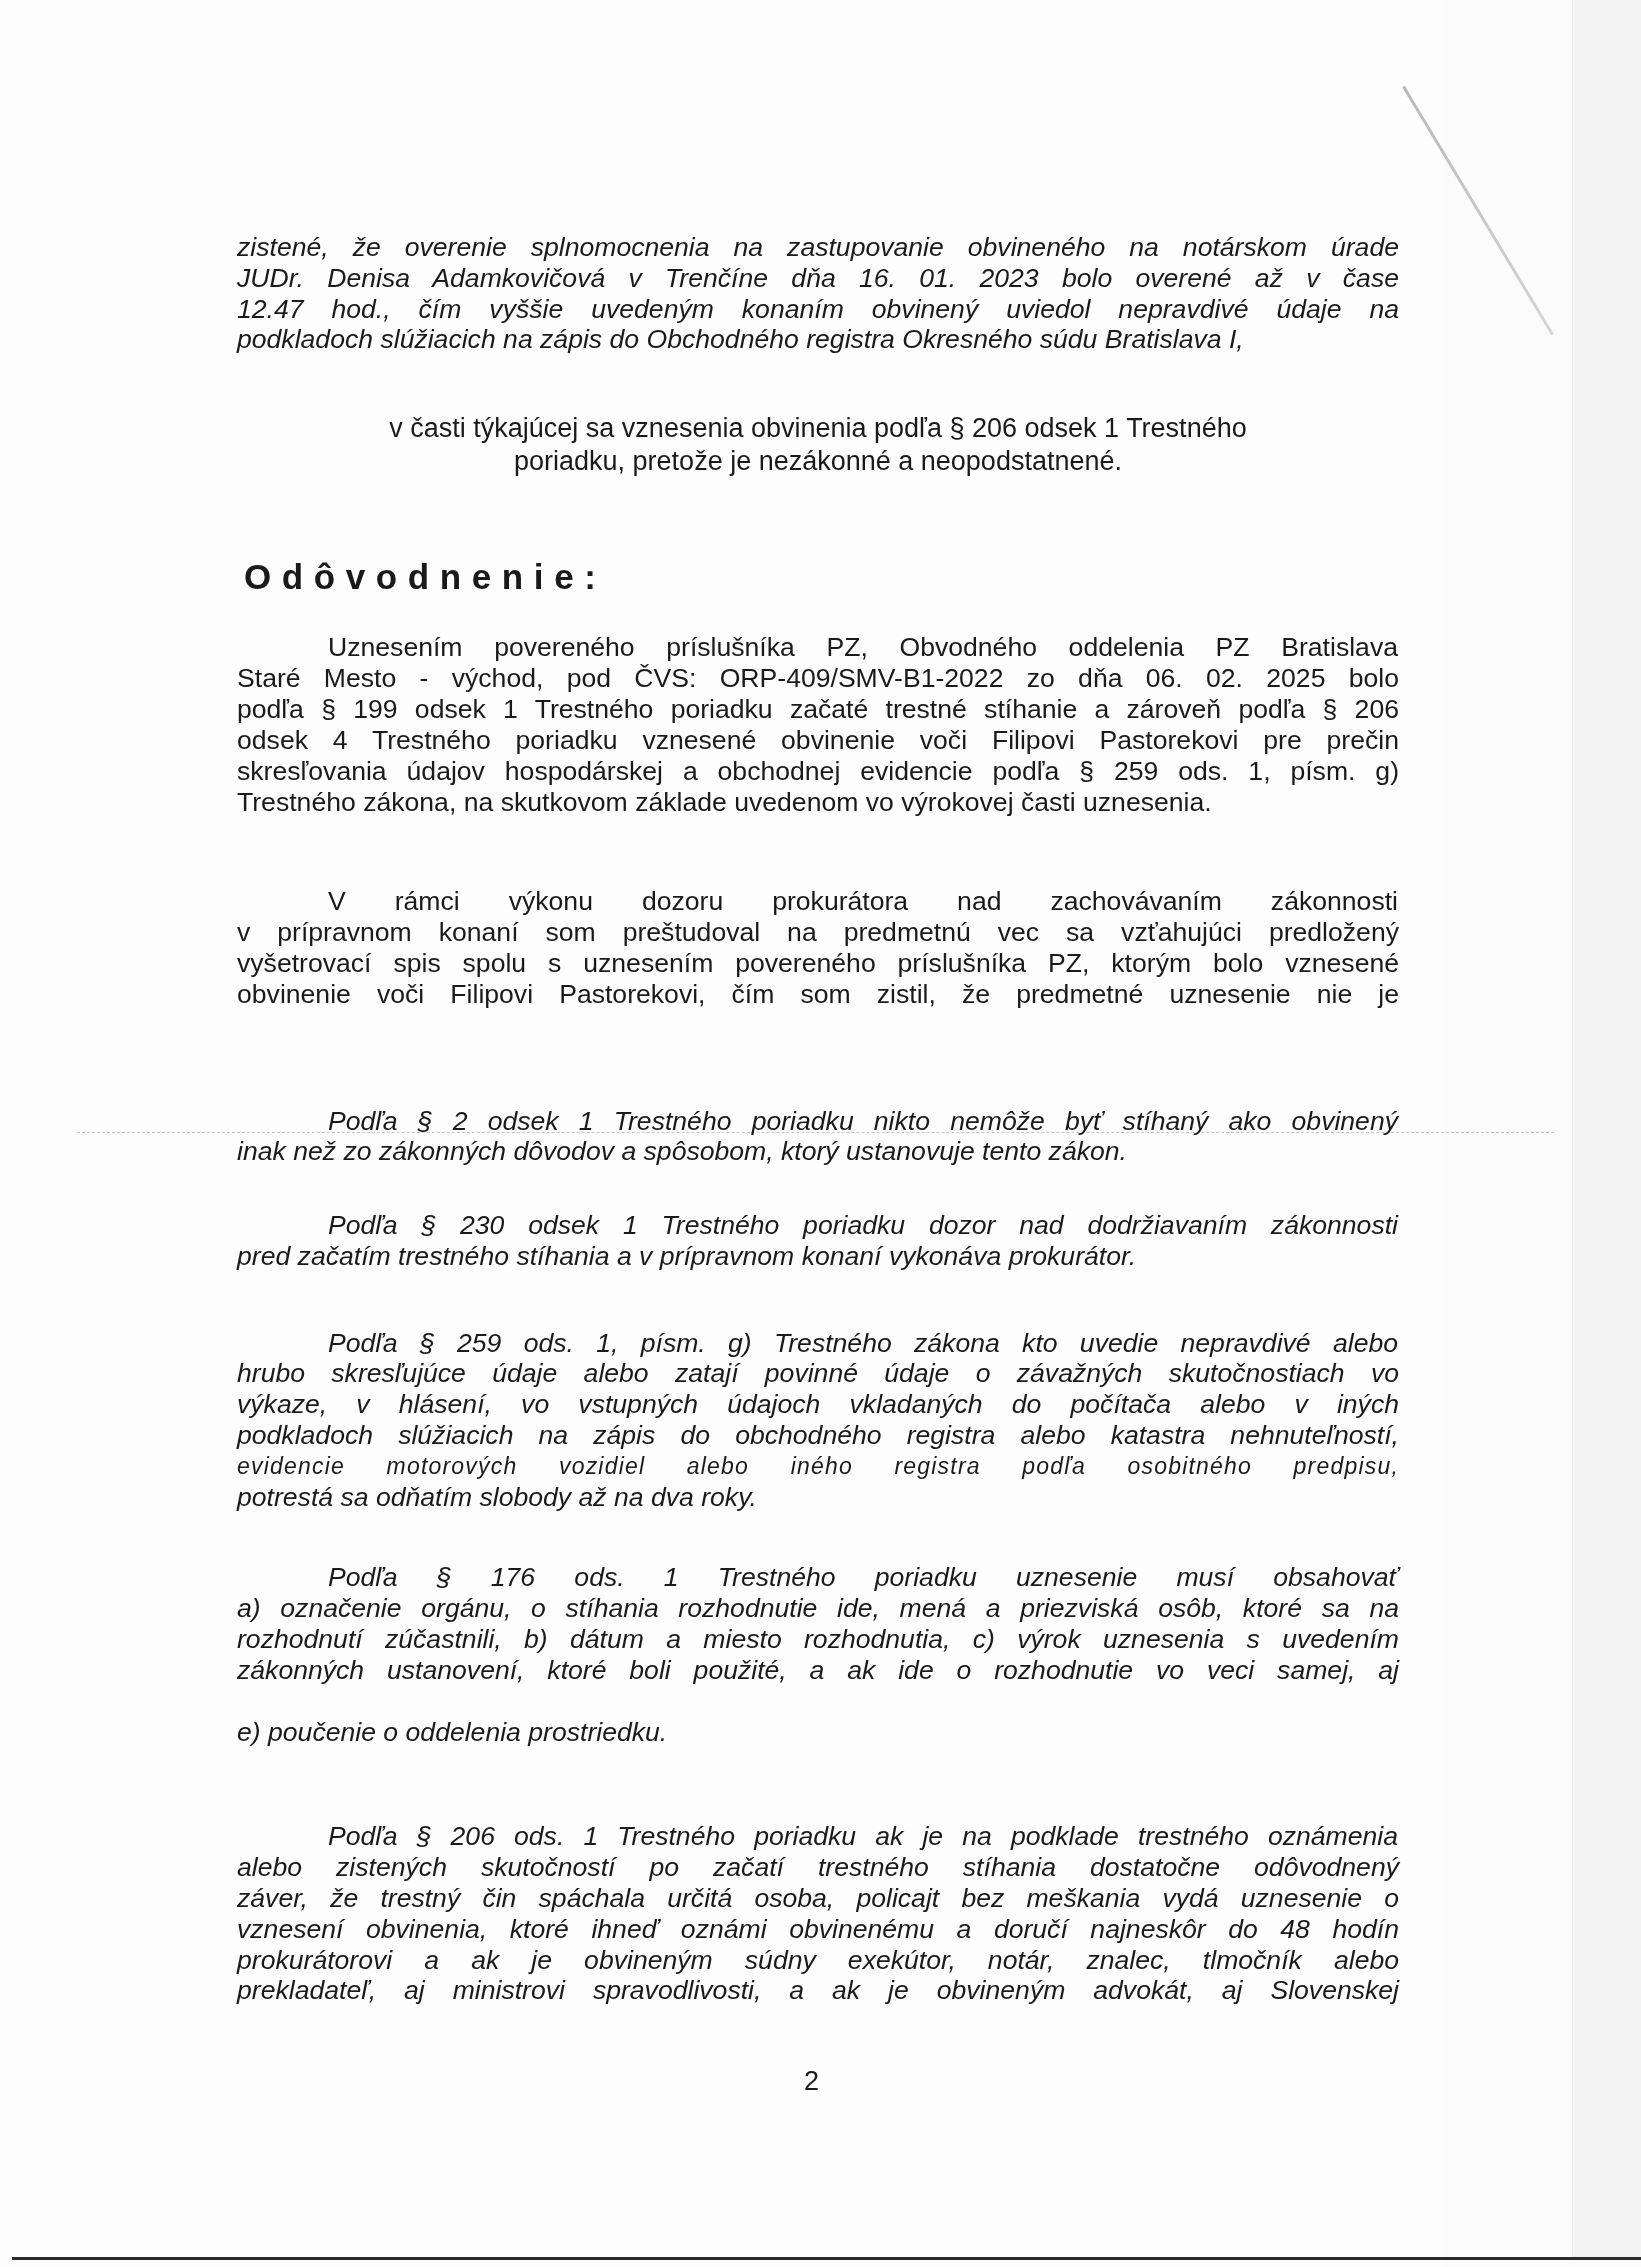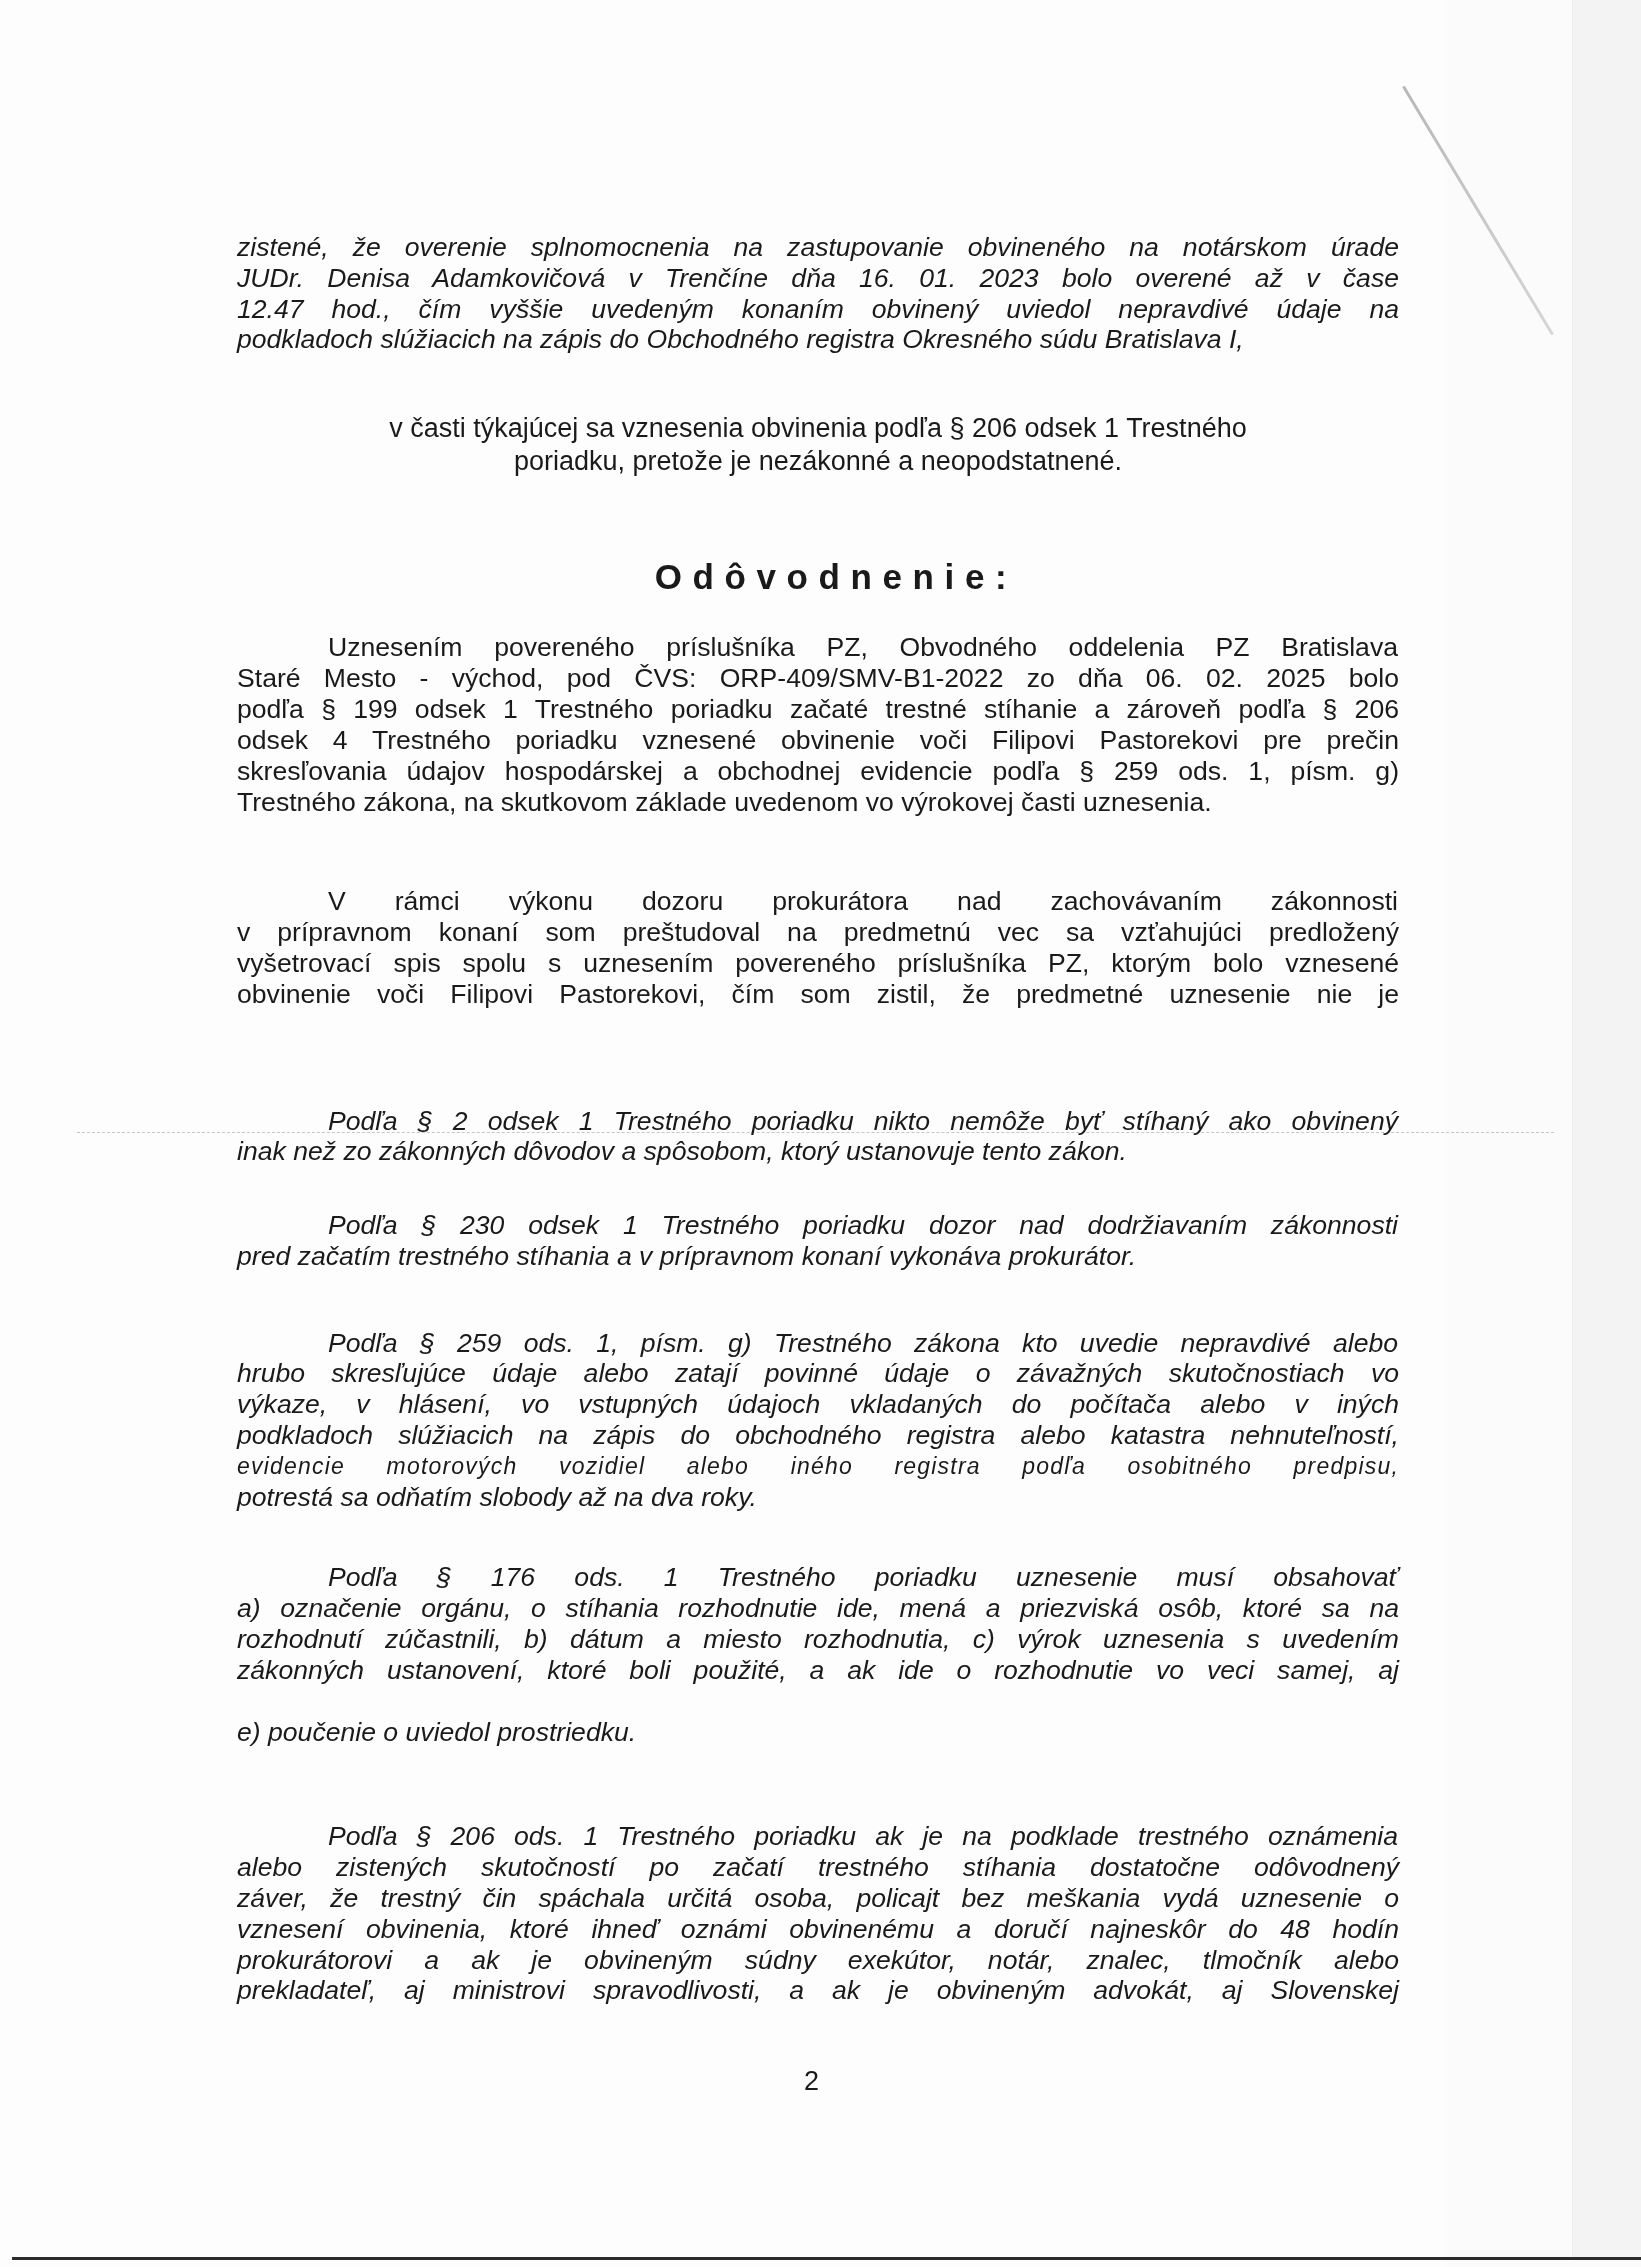--- a/index.html
+++ b/index.html
@@ -53,23 +53,23 @@
     .line.last { text-align-last: left; }
     .line.ind { left: 328px; width: 1070px; }
     .it { font-style: italic; }
     .small { font-size: 23px; letter-spacing: 1.2px; }
     .bold-c {
       position: absolute; left: 237px; width: 1162px;
       font-size: 27px; line-height: 33px; font-weight: normal;
       text-align: center; white-space: nowrap;
     }
     .heading {
-      position: absolute; left: 255px; width: 1162px; top: 557px;
+      position: absolute; left: 244px; width: 1162px; top: 557px;
       font-size: 35px; line-height: 39px; font-weight: bold;
-      letter-spacing: 10.6px; text-align: center;
+      letter-spacing: 10.6px; text-align: left;
     }
     .ul { text-underline-offset: 2.9px; }
     .page-num {
       position: absolute; left: 804px; top: 2066px;
       font-size: 27px; line-height: 31px;
     }
   </style>
 </head>
 <body>
 
@@ -110,21 +110,21 @@
   <div class="line it" style="top:1358px">hrubo skresľujúce údaje alebo zatají povinné údaje o závažných skutočnostiach vo</div>
   <div class="line it" style="top:1389px">výkaze, v hlásení, vo vstupných údajoch vkladaných do počítača alebo v iných</div>
   <div class="line it" style="top:1420px">podkladoch slúžiacich na zápis do obchodného registra alebo katastra nehnuteľností,</div>
   <div class="line it small" style="top:1451px">evidencie motorových vozidiel alebo iného registra podľa osobitného predpisu,</div>
   <div class="line it last" style="top:1482px">potrestá sa odňatím slobody až na dva roky.</div>
 
   <div class="line ind it" style="top:1562px">Podľa § 176 ods. 1 Trestného poriadku uznesenie musí obsahovať</div>
   <div class="line it" style="top:1593px">a) označenie orgánu, o stíhania rozhodnutie ide, mená a priezviská osôb, ktoré sa na</div>
   <div class="line it" style="top:1624px">rozhodnutí zúčastnili, b) dátum a miesto rozhodnutia, c) výrok uznesenia s uvedením</div>
   <div class="line it" style="top:1655px">zákonných ustanovení, ktoré boli použité, a ak ide o rozhodnutie vo veci samej, aj</div>
-  <div class="line it last" style="top:1717px">e) poučenie o uviedol prostriedku.</div>
+  <div class="line it last" style="top:1717px">e) poučenie o oddelenia prostriedku.</div>
 
   <div class="line ind it" style="top:1821px">Podľa § 206 ods. 1 Trestného poriadku ak je na podklade trestného oznámenia</div>
   <div class="line it" style="top:1852px">alebo zistených skutočností po začatí trestného stíhania dostatočne odôvodnený</div>
   <div class="line it" style="top:1883px">záver, že trestný čin spáchala určitá osoba, policajt bez meškania vydá uznesenie o</div>
   <div class="line it" style="top:1914px">vznesení obvinenia, ktoré ihneď oznámi obvinenému a doručí najneskôr do 48 hodín</div>
   <div class="line it" style="top:1945px">prokurátorovi a ak je obvineným súdny exekútor, notár, znalec, tlmočník alebo</div>
   <div class="line it" style="top:1975px">prekladateľ, aj ministrovi spravodlivosti, a ak je obvineným advokát, aj Slovenskej</div>
 
   <div class="page-num">2</div>
 

